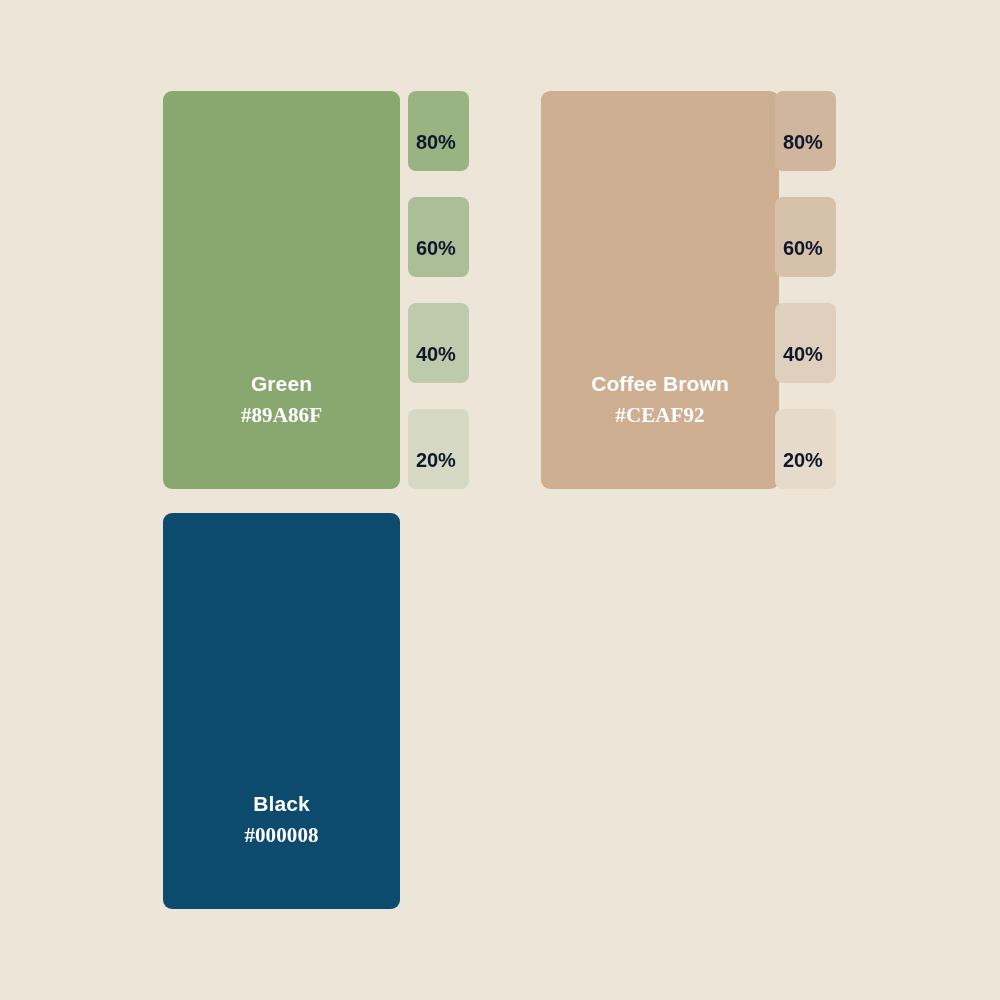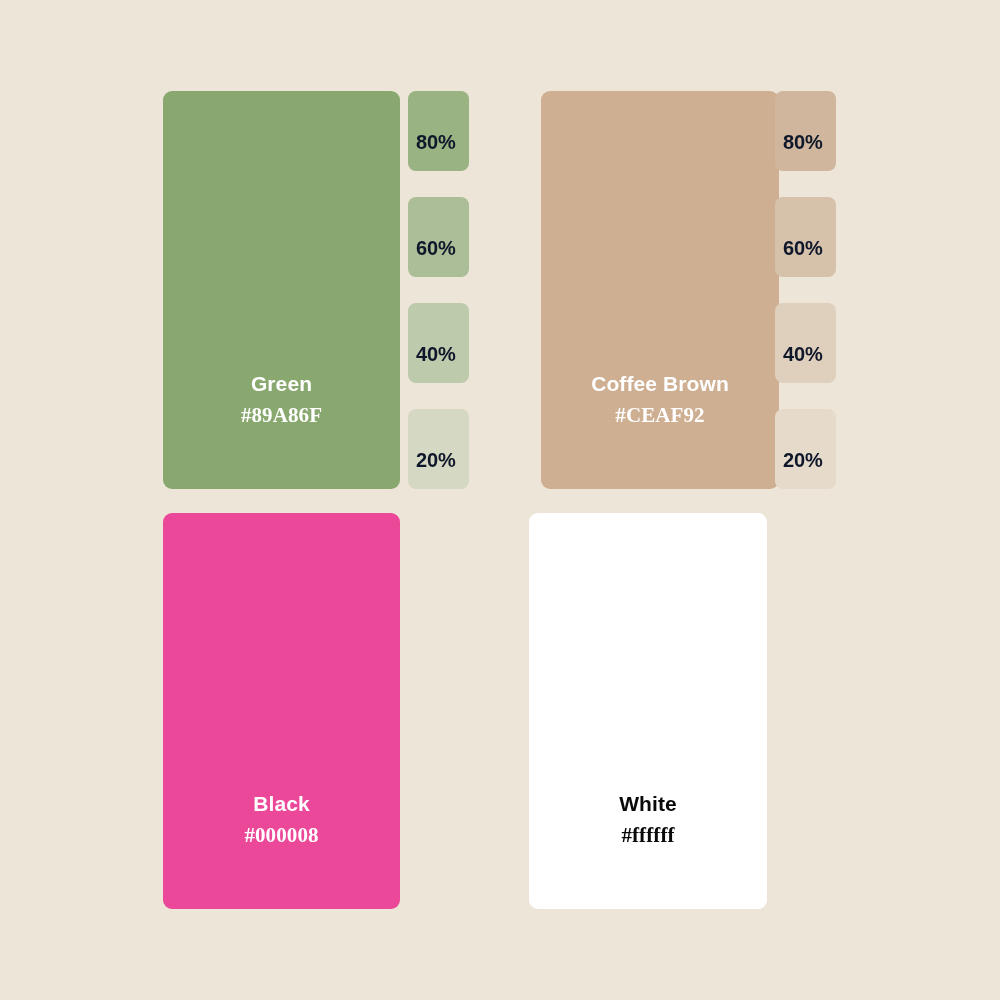--- a/index.html
+++ b/index.html
@@ -119,25 +119,19 @@
     <div class="tint-chip" style="left: 775px; top: 197px; width: 61px; height: 80px; background: rgb(214, 194, 171);">
       <span class="tint-label">60%</span>
     </div>
     <div class="tint-chip" style="left: 775px; top: 303px; width: 61px; height: 80px; background: rgb(223, 207, 189);">
       <span class="tint-label">40%</span>
     </div>
     <div class="tint-chip" style="left: 775px; top: 409px; width: 61px; height: 80px; background: rgb(230, 219, 203);">
       <span class="tint-label">20%</span>
     </div>
     <div class="tint-column" style="left: 0px; top: 0px; width: 0px; height: 0px;"></div>
-    <div class="swatch-card" style="left: 163px; top: 513px; width: 237px; height: 396px; background: #ec4899; text-align: center;">
+    <div class="swatch-card" style="left: 163px; top: 513px; width: 237px; height: 396px; background: #0c4a6e; text-align: center;">
       <div class="swatch-text">
         <div class="swatch-name on-dark">Black</div>
         <div class="swatch-hex on-dark">#000008</div>
       </div>
     </div>
-    <div class="swatch-card" style="left: 529px; top: 513px; width: 238px; height: 396px; background: rgb(255, 255, 255);">
-      <div class="swatch-text">
-        <div class="swatch-name on-light">White</div>
-        <div class="swatch-hex on-light">#ffffff</div>
-      </div>
-    </div>
   </div>
 
 </body></html>

